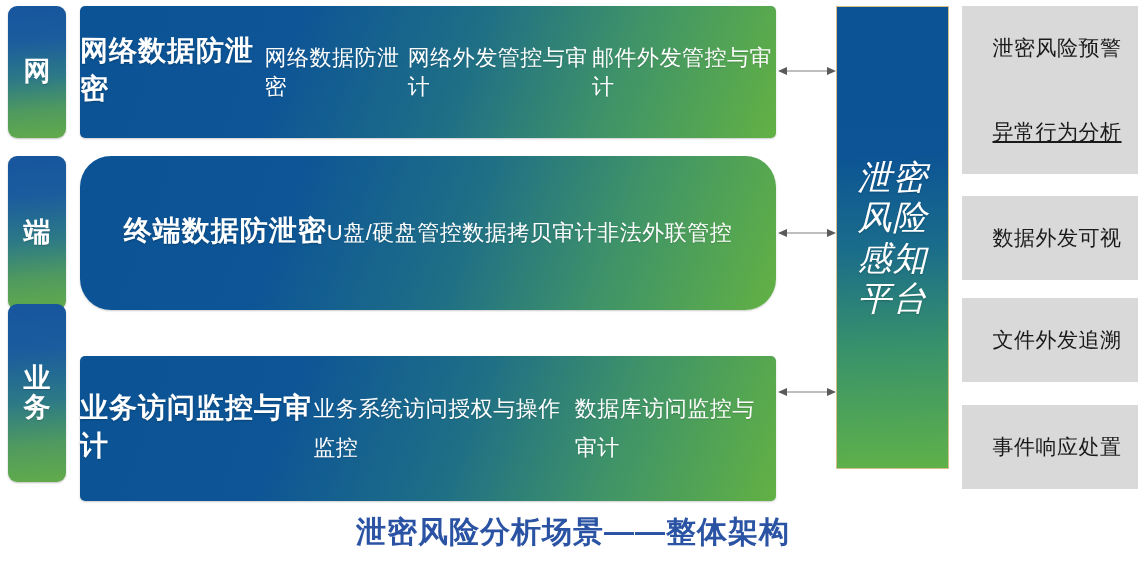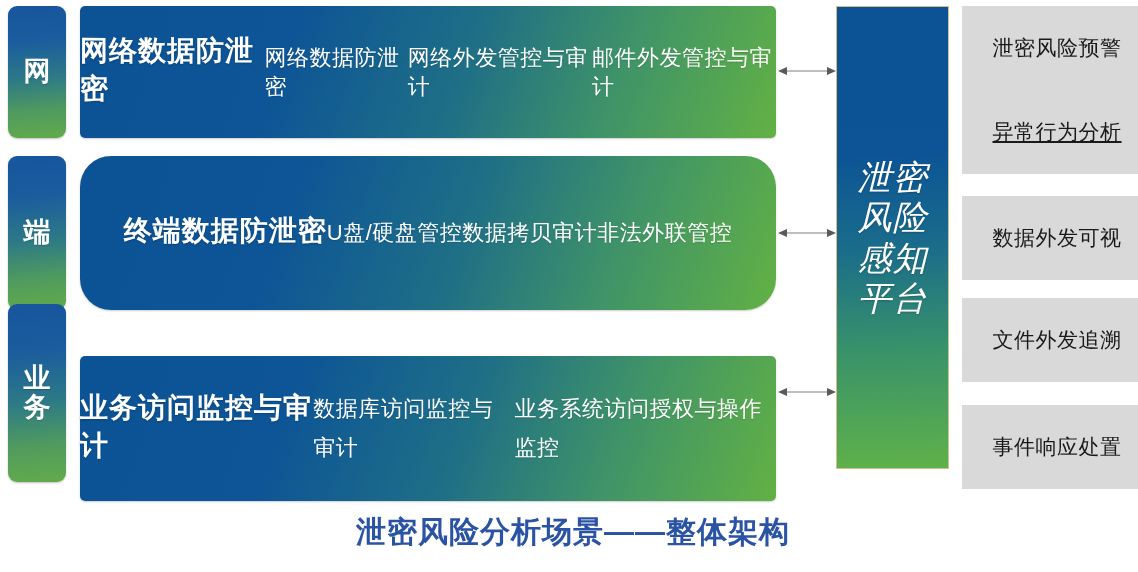--- a/index.html
+++ b/index.html
@@ -164,22 +164,22 @@
 
   <div class="panel p2" style="top:156px;height:154px;border-radius:31px;">
     <div class="panel-title">终端数据防泄密</div>
     <div class="panel-line">U盘/硬盘管控</div>
     <div class="panel-line">数据拷贝审计</div>
     <div class="panel-line">非法外联管控</div>
   </div>
 
   <div class="panel p3" style="top:324px;height:145px;margin-top:32px;">
     <div class="panel-title">业务访问监控与审计</div>
+    <div class="panel-line">业务系统访问授权与操作监控</div>
     <div class="panel-line">数据库访问监控与审计</div>
-    <div class="panel-line">业务系统访问授权与操作监控</div>
   </div>
 
   <div class="arrow" style="top:64px;">
     <svg width="58" height="14" viewBox="0 0 58 14">
       <line x1="7" y1="7" x2="51" y2="7" stroke="#7f7f7f" stroke-width="1.2"></line>
       <polygon points="0,7 9,3 9,11" fill="#5a5a5a"></polygon>
       <polygon points="58,7 49,3 49,11" fill="#5a5a5a"></polygon>
     </svg>
   </div>
   <div class="arrow" style="top:226px;">

